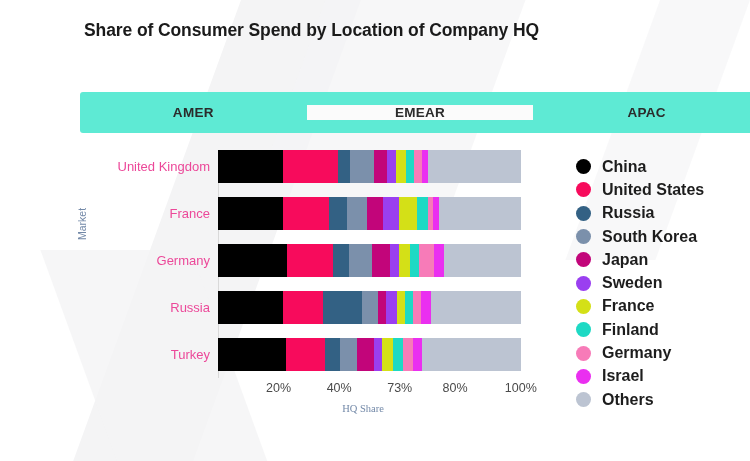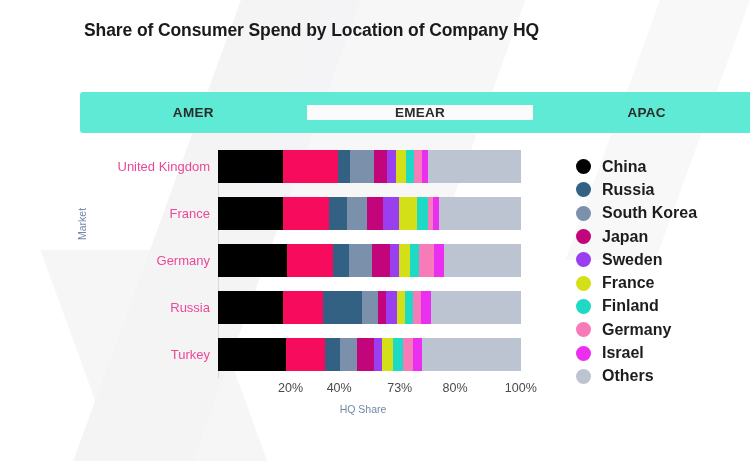--- a/index.html
+++ b/index.html
@@ -67,20 +67,21 @@
 
   .xticks { position: absolute; left: 218px; top: 381px; width: 330px; height: 18px; }
   .xtick {
     position: absolute; top: 0; font-size: 12.5px; color: #4a4a4a;
     transform: translateX(-50%); white-space: nowrap;
   }
   .xtitle {
     position: absolute; left: 363px; top: 403px;
     font-size: 10.5px; color: #7389a8; white-space: nowrap;
     transform: translateX(-50%);
+    font-family: Liberation Serif, serif;
   }
 
   .legend { position: absolute; left: 576px; top: 155px; width: 170px; }
   .legend-item { display: flex; align-items: center; height: 23.3px; }
   .swatch {
     width: 15px; height: 15px; border-radius: 50%;
     flex: 0 0 15px; margin-right: 11px;
   }
   .legend-label {
     font-size: 16px; font-weight: bold; color: #1d1d1d; white-space: nowrap;
@@ -177,34 +178,38 @@
   <div class="ylabels" id="ylabels">
       <div class="ylabel" style="top: 8.5px;">United Kingdom</div>
       <div class="ylabel" style="top: 55.5px;">France</div>
       <div class="ylabel" style="top: 102.5px;">Germany</div>
       <div class="ylabel" style="top: 149.5px;">Russia</div>
       <div class="ylabel" style="top: 196.5px;">Turkey</div>
     </div>
   <div class="ytitle">Market</div>
 
   <div class="xticks" id="xticks">
-      <div class="xtick" style="left: 60.5714px; margin-left: 12px;">20%</div>
+      <div class="xtick" style="left: 60.5714px;">20%</div>
       <div class="xtick" style="left: 121.143px;">40%</div>
       <div class="xtick" style="left: 181.714px;">73%</div>
       <div class="xtick" style="left: 237px;">80%</div>
       <div class="xtick" style="left: 302.857px;">100%</div>
     </div>
   <div class="xtitle">HQ Share</div>
 
   <div class="legend" id="legend">
       <div class="legend-item">
         <span class="swatch" style="background: rgb(0, 0, 0);"></span>
         <span class="legend-label">China</span>
       </div>
       <div class="legend-item">
+        <span class="swatch" style="background: rgb(247, 11, 92);"></span>
+        <span class="legend-label">United States</span>
+      </div>
+      <div class="legend-item">
         <span class="swatch" style="background: rgb(51, 97, 132);"></span>
         <span class="legend-label">Russia</span>
       </div>
       <div class="legend-item">
         <span class="swatch" style="background: rgb(123, 144, 171);"></span>
         <span class="legend-label">South Korea</span>
       </div>
       <div class="legend-item">
         <span class="swatch" style="background: rgb(194, 5, 122);"></span>
         <span class="legend-label">Japan</span>

